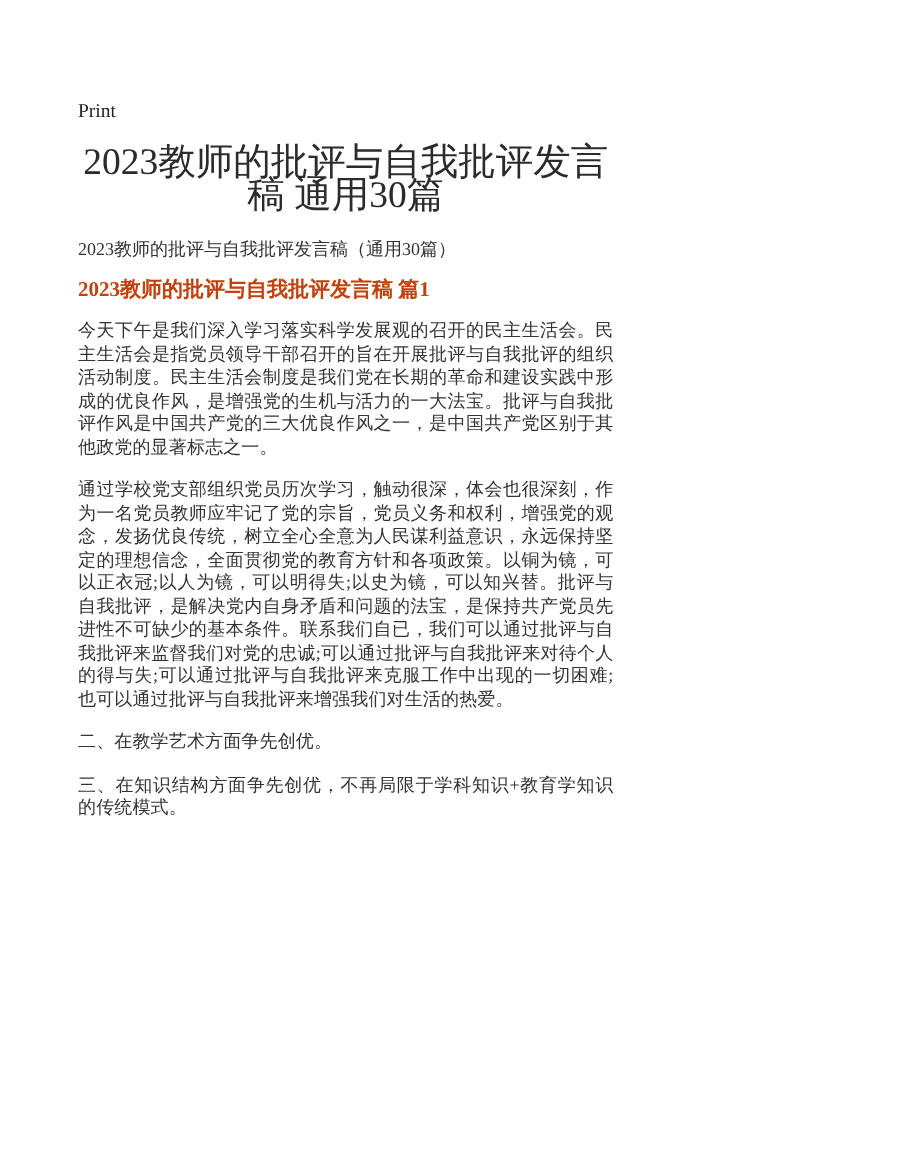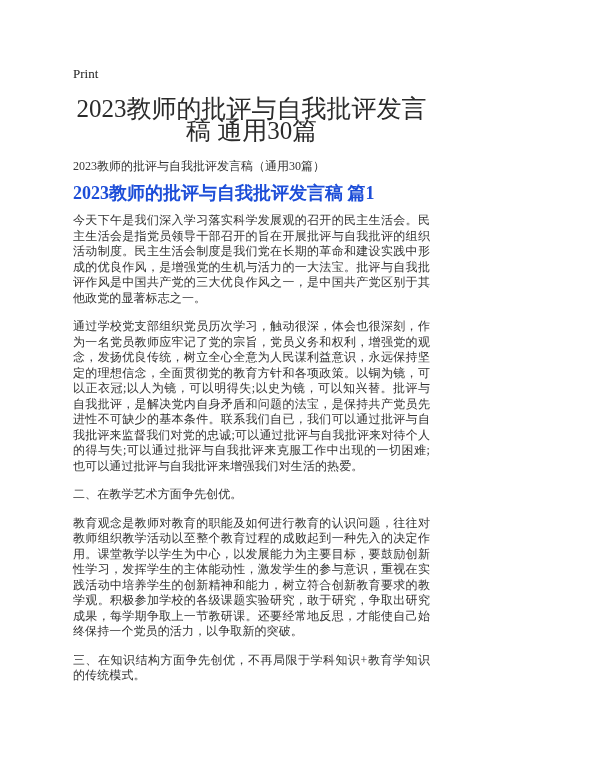--- a/index.html
+++ b/index.html
@@ -9,21 +9,20 @@
     background: #ffffff;
     overflow: hidden;
   }
   .doc {
     width: 489px;
     height: 776px;
     background: #ffffff;
     padding: 66px 80px 0 52px;
     font-family: "Liberation Serif", "DejaVu Serif", serif;
     color: #333333;
-    margin-left: 21px;
   }
   .print-link {
     display: block;
     font-family: "Liberation Serif", "DejaVu Serif", serif;
     font-size: 13px;
     color: #222222;
     text-decoration: none;
     margin-bottom: 16px;
     cursor: pointer;
   }
@@ -35,24 +34,24 @@
     color: #2b2b2b;
     margin-bottom: 17px;
   }
   .subtitle {
     font-size: 12px;
     line-height: 15px;
     color: #333333;
     margin-bottom: 12px;
   }
   .heading {
-    font-size: 18px;
+    font-size: 14px;
     line-height: 15px;
     font-weight: bold;
-    color: #1d4ed8;
+    color: #c2410c;
     margin-bottom: 12px;
   }
   .body-text p {
     font-size: 12px;
     line-height: 15.5px;
     color: #333333;
     margin-bottom: 13px;
     text-align: justify;
     letter-spacing: 0.1px;
     word-break: break-all;
@@ -68,17 +67,16 @@
   <h1 class="title">2023教师的批评与自我批评发言稿 通用30篇</h1>
 
   <div class="subtitle">2023教师的批评与自我批评发言稿（通用30篇）</div>
 
   <h2 class="heading">2023教师的批评与自我批评发言稿 篇1</h2>
 
   <div class="body-text">
     <p>今天下午是我们深入学习落实科学发展观的召开的民主生活会。民主生活会是指党员领导干部召开的旨在开展批评与自我批评的组织活动制度。民主生活会制度是我们党在长期的革命和建设实践中形成的优良作风，是增强党的生机与活力的一大法宝。批评与自我批评作风是中国共产党的三大优良作风之一，是中国共产党区别于其他政党的显著标志之一。</p>
     <p>通过学校党支部组织党员历次学习，触动很深，体会也很深刻，作为一名党员教师应牢记了党的宗旨，党员义务和权利，增强党的观念，发扬优良传统，树立全心全意为人民谋利益意识，永远保持坚定的理想信念，全面贯彻党的教育方针和各项政策。以铜为镜，可以正衣冠;以人为镜，可以明得失;以史为镜，可以知兴替。批评与自我批评，是解决党内自身矛盾和问题的法宝，是保持共产党员先进性不可缺少的基本条件。联系我们自已，我们可以通过批评与自我批评来监督我们对党的忠诚;可以通过批评与自我批评来对待个人的得与失;可以通过批评与自我批评来克服工作中出现的一切困难;也可以通过批评与自我批评来增强我们对生活的热爱。</p>
     <p>二、在教学艺术方面争先创优。</p>
-    <p>教育观念是教师对教育的职能及如何进行教育的认识问题，往往对教师组织教学活动以至整个教育过程的成败起到一种先入的决定作用。课堂教学以学生为中心，以发展能力为主要目标，要鼓励创新性学习，发挥学生的主体能动性，激发学生的参与意识，重视在实践活动中培养学生的创新精神和能力，树立符合创新教育要求的教学观。积极参加学校的各级课题实验研究，敢于研究，争取出研究成果，每学期争取上一节教研课。还要经常地反思，才能使自己始终保持一个党员的活力，以争取新的突破。</p>
     <p>三、在知识结构方面争先创优，不再局限于学科知识+教育学知识的传统模式。</p>
   </div>
 
 </div>
 
 </body></html>

